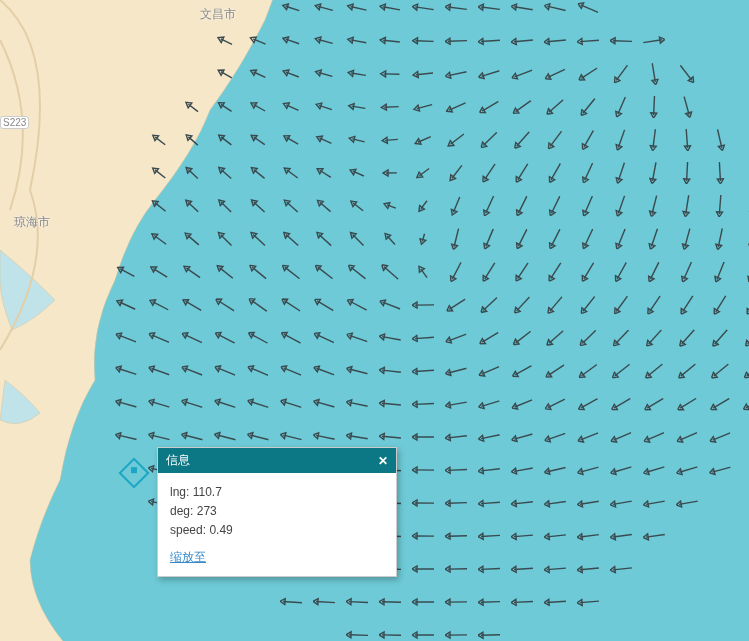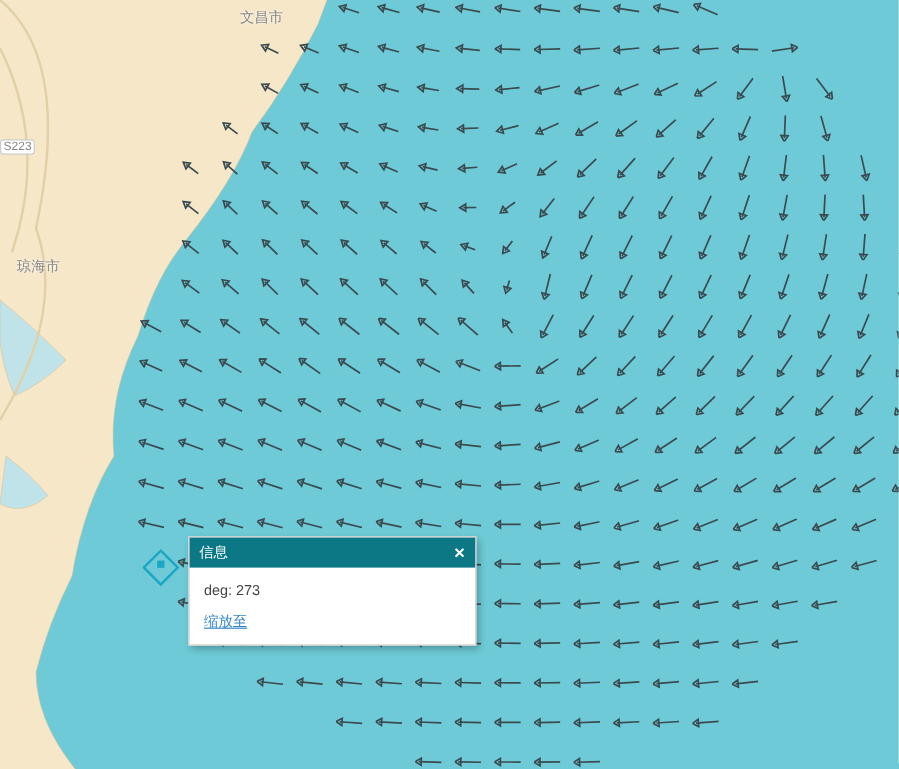--- a/index.html
+++ b/index.html
@@ -2107,19 +2107,25 @@
     <div class="sel-dot"></div>
   </div>
 
   <div class="popup">
     <div class="popup-header">
       <span>信息</span>
       <span class="popup-close">✕</span>
     </div>
     <div class="popup-body">
       <div>
+        <span class="k">lng</span><span>110.7</span>
+      </div>
+      <div>
         <span class="k">deg</span><span>273</span>
+      </div>
+      <div>
+        <span class="k">speed</span><span>0.49</span>
       </div>
     </div>
     <a class="zoom-link">缩放至</a>
   </div>
 
 </div>
 
 </body></html>

